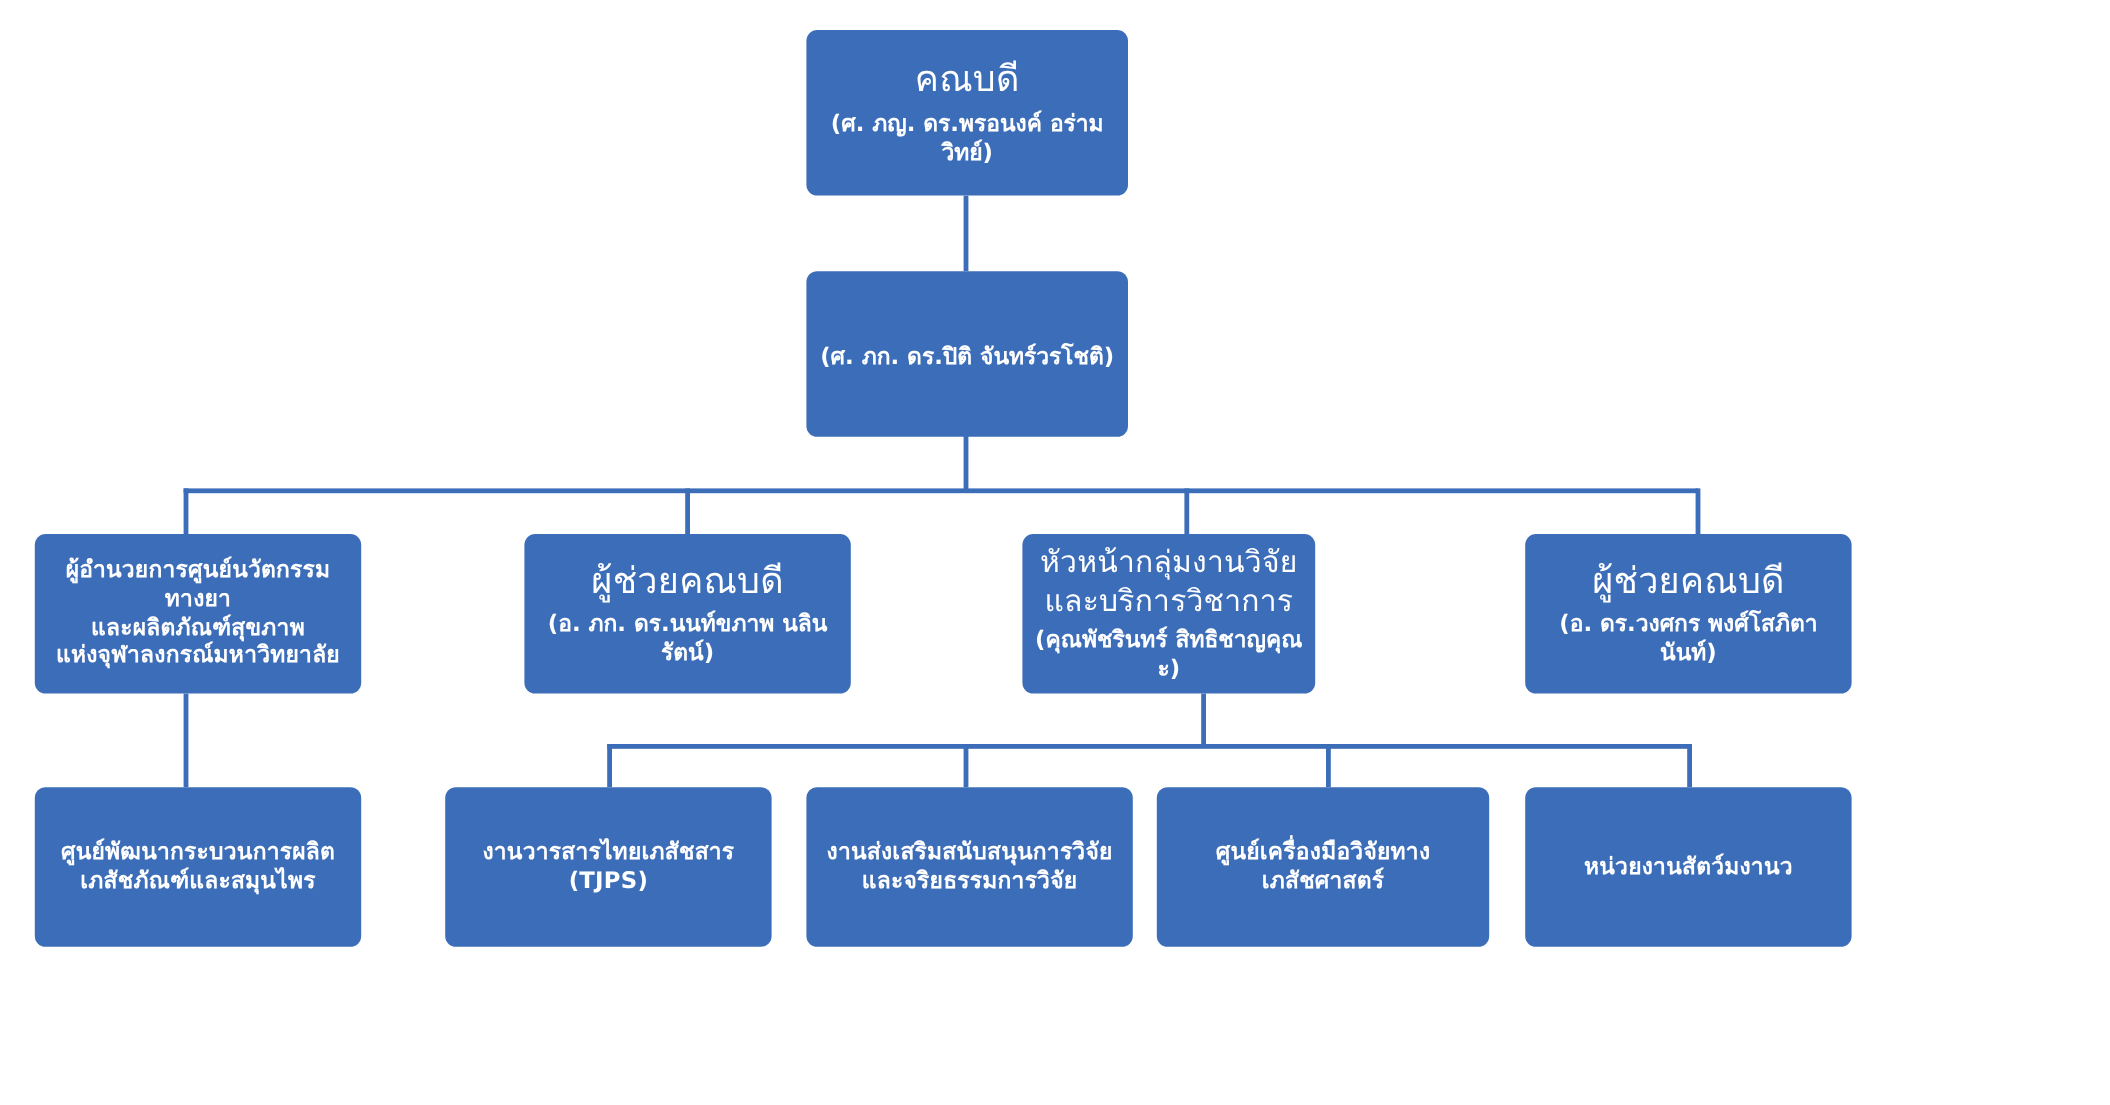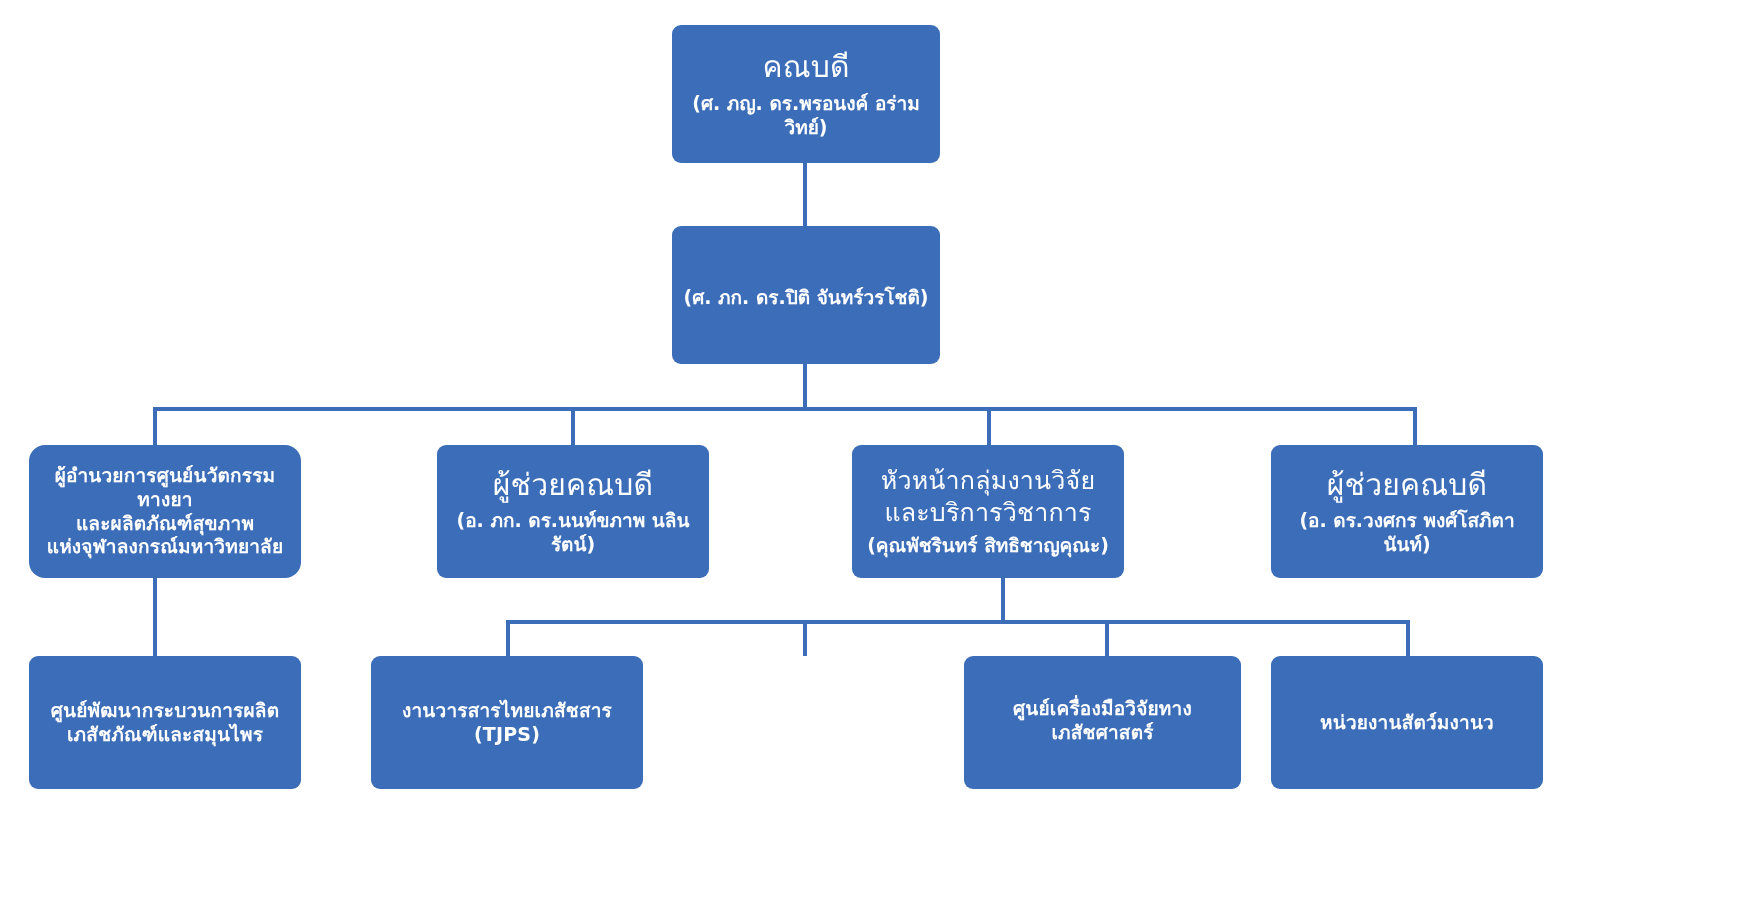--- a/index.html
+++ b/index.html
@@ -93,53 +93,57 @@
 
   <div class="node" style="left: 672px; top: 25px; width: 268px; height: 138px; background: rgb(60, 109, 184);">
     <div class="title">คณบดี</div>
     <div class="subtitle">(ศ. ภญ. ดร.พรอนงค์ อร่ามวิทย์)</div>
   </div>
 
   <div class="node" style="left: 672px; top: 226px; width: 268px; height: 138px; background: rgb(60, 109, 184);">
     <div class="subtitle">(ศ. ภก. ดร.ปิติ จันทร์วรโชติ)</div>
   </div>
 
-  <div class="node" style="left: 29px; top: 445px; width: 272px; height: 133px; background: rgb(60, 109, 184); border-radius: 16px;">
+  <div class="node" style="left: 29px; top: 445px; width: 272px; height: 133px; background: rgb(60, 109, 184);">
     <div class="title tiny">ผู้อำนวยการศูนย์นวัตกรรมทางยา
 และผลิตภัณฑ์สุขภาพ
 แห่งจุฬาลงกรณ์มหาวิทยาลัย</div>
   </div>
 
   <div class="node" style="left: 437px; top: 445px; width: 272px; height: 133px; background: rgb(60, 109, 184);">
     <div class="title">ผู้ช่วยคณบดี</div>
     <div class="subtitle">(อ. ภก. ดร.นนท์ขภาพ นลินรัตน์)</div>
   </div>
 
-  <div class="node" style="left: 852px; top: 445px; width: 272px; height: 133px; background: rgb(60, 109, 184);">
+  <div class="node" style="left: 852px; top: 445px; width: 244px; height: 133px; background: rgb(60, 109, 184);">
     <div class="title small">หัวหน้ากลุ่มงานวิจัย
 และบริการวิชาการ</div>
     <div class="subtitle">(คุณพัชรินทร์ สิทธิชาญคุณะ)</div>
   </div>
 
   <div class="node" style="left: 1271px; top: 445px; width: 272px; height: 133px; background: rgb(60, 109, 184);">
     <div class="title">ผู้ช่วยคณบดี</div>
     <div class="subtitle">(อ. ดร.วงศกร พงศ์โสภิตานันท์)</div>
   </div>
 
   <div class="node leaf" style="left: 29px; top: 656px; width: 272px; height: 133px; background: rgb(60, 109, 184);">
     <div class="title">ศูนย์พัฒนากระบวนการผลิต
 เภสัชภัณฑ์และสมุนไพร</div>
   </div>
 
   <div class="node leaf" style="left: 371px; top: 656px; width: 272px; height: 133px; background: rgb(60, 109, 184);">
     <div class="title">งานวารสารไทยเภสัชสาร (TJPS)</div>
   </div>
 
+  <div class="node leaf" style="left: 672px; top: 656px; width: 272px; height: 133px; background: rgb(60, 109, 184);">
+    <div class="title">งานส่งเสริมสนับสนุนการวิจัย
+และจริยธรรมการวิจัย</div>
+  </div>
 
-  <div class="node leaf" style="left: 964px; top: 656px; width: 277px; height: 133px; background: rgb(60, 109, 184); font-family: Liberation Mono, monospace;">
+  <div class="node leaf" style="left: 964px; top: 656px; width: 277px; height: 133px; background: rgb(60, 109, 184);">
     <div class="title">ศูนย์เครื่องมือวิจัยทางเภสัชศาสตร์</div>
   </div>
 
   <div class="node leaf" style="left: 1271px; top: 656px; width: 272px; height: 133px; background: rgb(60, 109, 184);">
     <div class="title">หน่วยงานสัตว์มงานว</div>
   </div>
 
 </div>
 
 </body></html>

